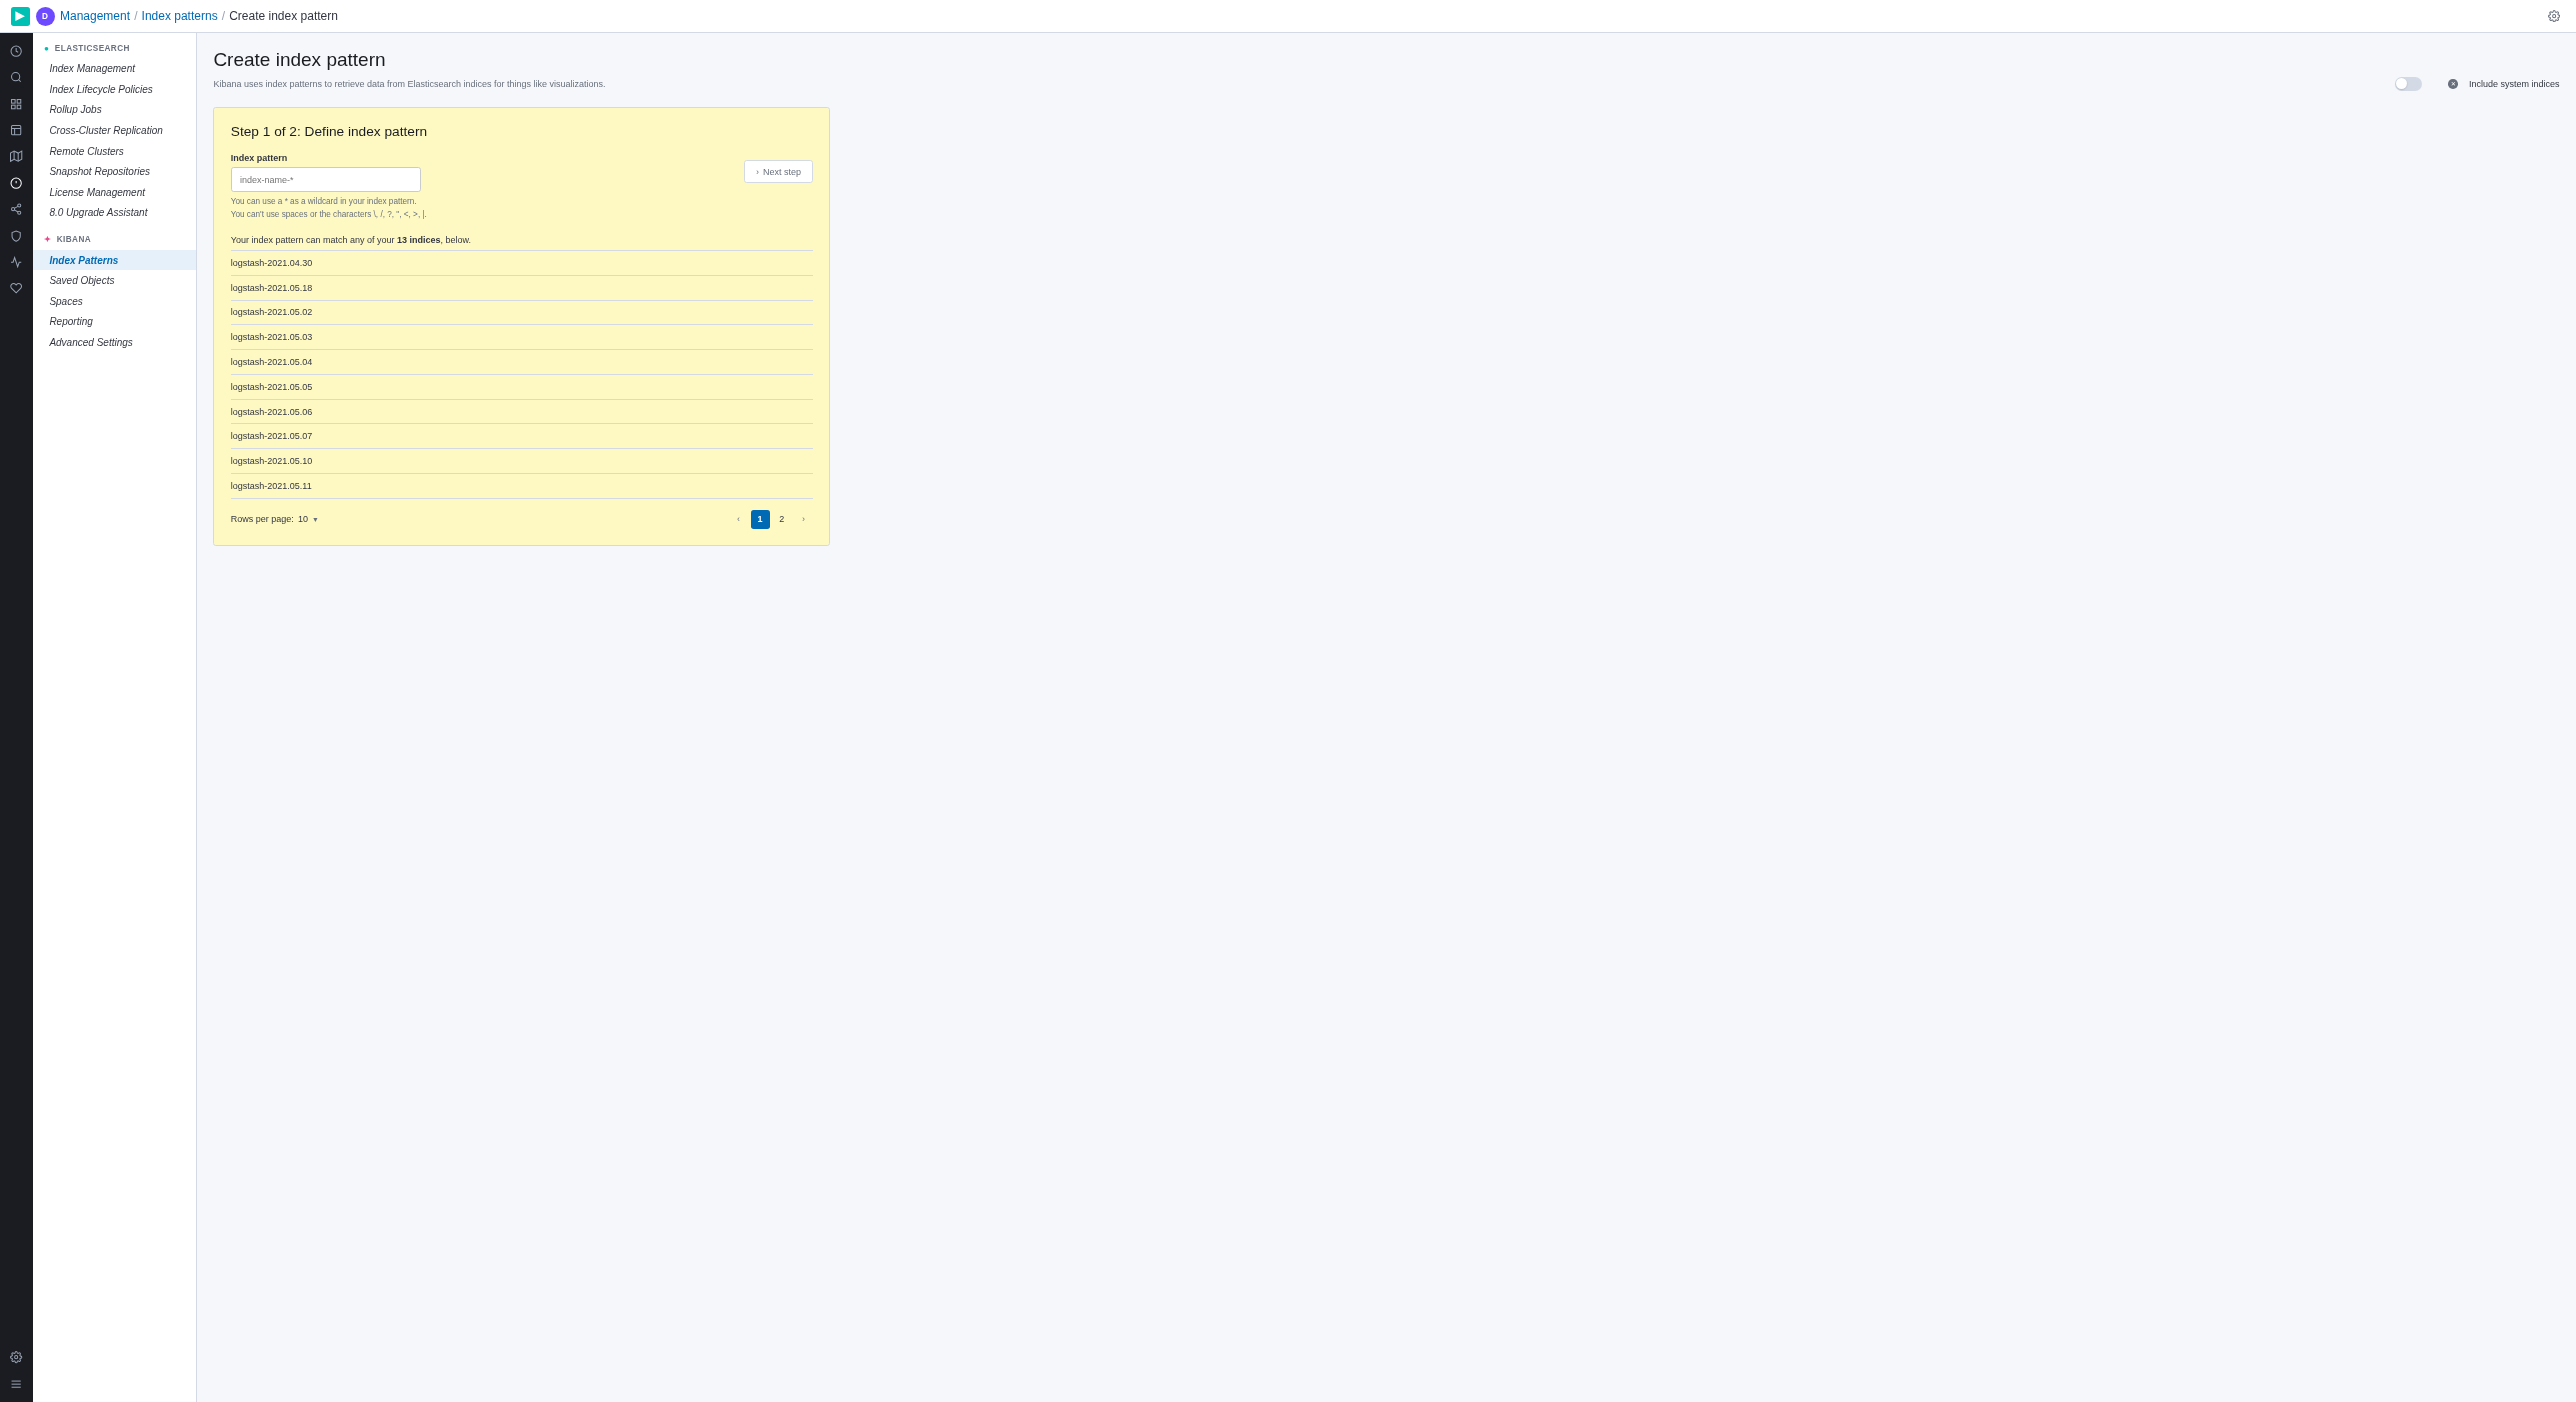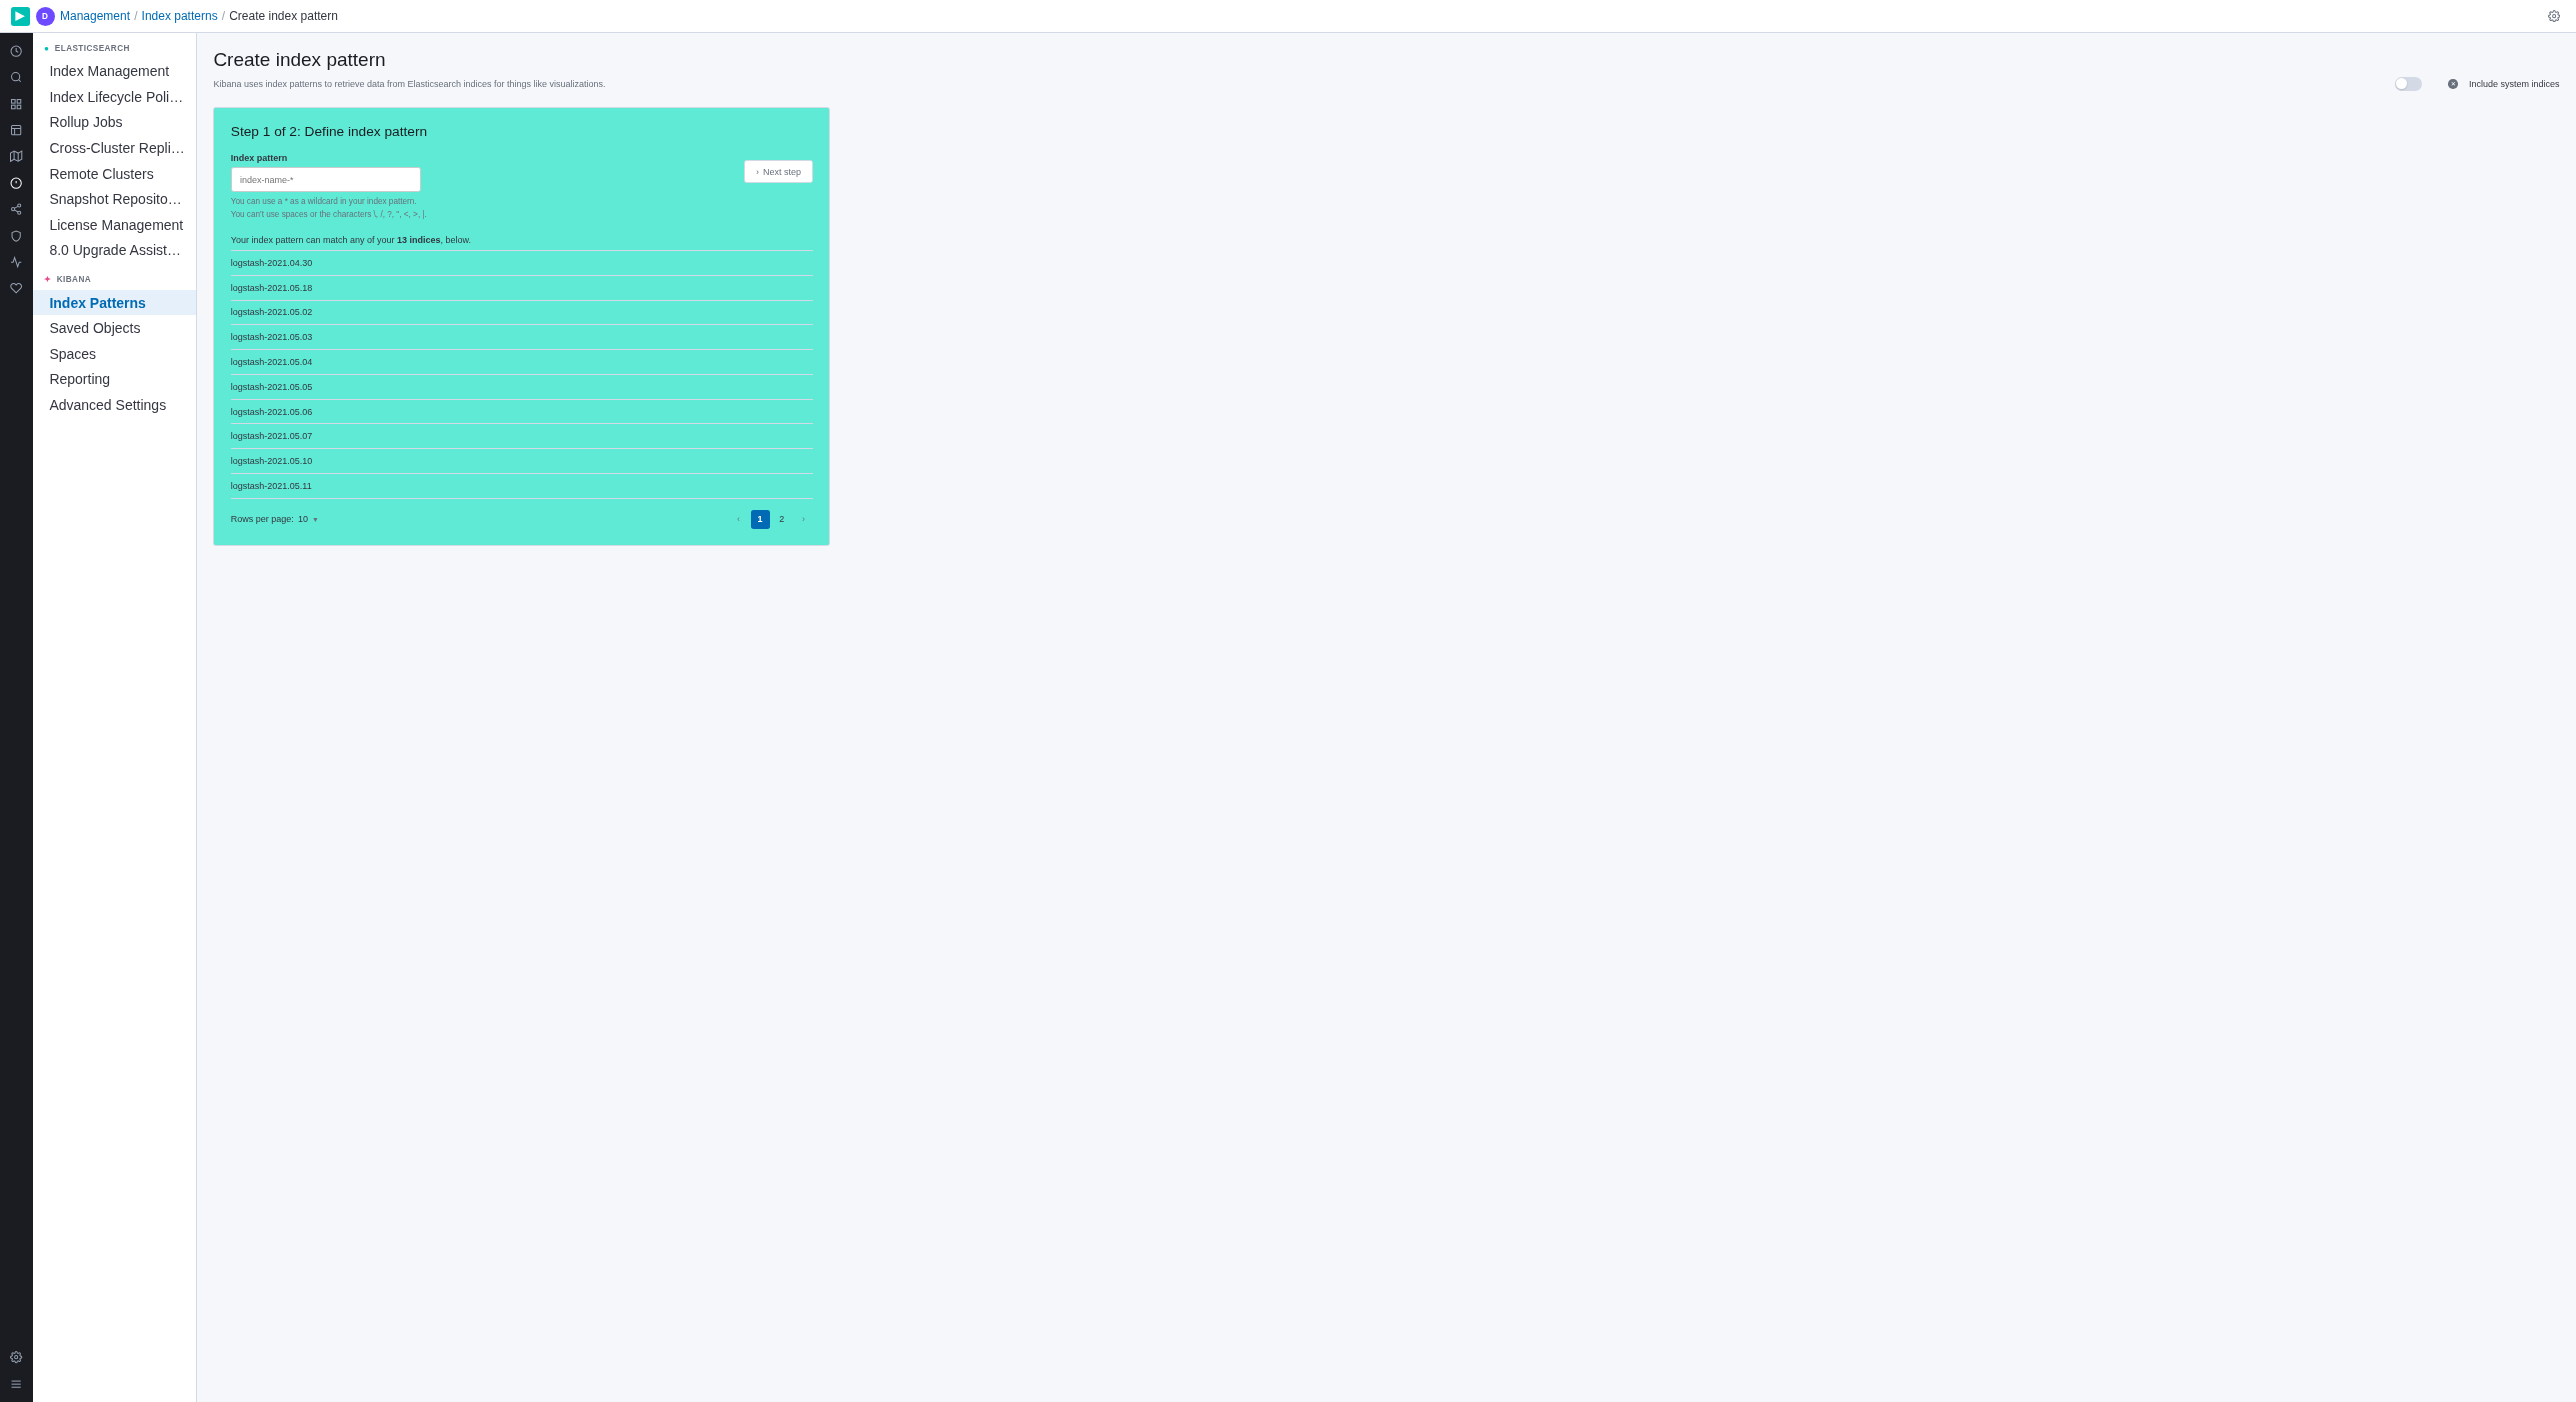--- a/index.html
+++ b/index.html
@@ -21,36 +21,36 @@
 
     
     .nav-icons { width: 33px; background: #1a1c21; display: flex; flex-direction: column; align-items: center; padding: 5.5px 0; gap: 1.4px; flex-shrink: 0; }
     .nav-icon { width: 25px; height: 25px; display: flex; align-items: center; justify-content: center; color: #98a2b3; cursor: pointer; border-radius: 2.7px; font-size: 11px; }
     .nav-icon.active { color: #fff; }
     .nav-icon-spacer { flex: 1; }
 
     
     .sidebar { width: 164px; background: #fff; border-right: 0.7px solid #d3dae6; overflow-y: auto; flex-shrink: 0; padding-bottom: 11px; }
     .sidebar-section-title { font-size: 8.2px; font-weight: 700; color: #69707d; padding: 11px 11px 5.5px; text-transform: uppercase; letter-spacing: 0.05em; display: flex; align-items: center; gap: 5.5px; }
-    .sidebar-item { padding: 4.8px 11px 4.8px 16.4px; font-size: 14px; color: #343741; cursor: pointer; white-space: nowrap; overflow: hidden; text-overflow: ellipsis; }
+    .sidebar-item { padding: 4.8px 11px 4.8px 16.4px; font-size: 10px; color: #343741; cursor: pointer; white-space: nowrap; overflow: hidden; text-overflow: ellipsis; font-style: italic; }
     .sidebar-item.active { color: #006bb4; font-weight: 600; background: #e6f0fa; }
 
     
     .main-content { flex: 1; overflow-y: auto; padding: 16.4px; }
 
     
     .page-title { font-size: 19px; font-weight: 300; color: #1a1c21; margin-bottom: 5.5px; }
     .page-subtitle { font-size: 9px; color: #69707d; margin-bottom: 16.4px; display: flex; align-items: center; justify-content: space-between; }
     .toggle-row { display: flex; align-items: center; gap: 11px; font-size: 9px; color: #343741; }
     .toggle { width: 27.4px; height: 13.7px; background: #d3dae6; border-radius: 6.9px; position: relative; cursor: pointer; display: flex; align-items: center; }
     .toggle-knob { width: 11px; height: 11px; background: white; border-radius: 50%; position: absolute; left: 1.4px; box-shadow: 0 0.7px 2.1px rgba(0,0,0,0.2); }
     .toggle-close { width: 9.6px; height: 9.6px; background: #69707d; border-radius: 50%; display: flex; align-items: center; justify-content: center; color: white; font-size: 6.2px; margin-left: 15px; cursor: pointer; }
 
     
-    .card { background: #5eead4; border: 0.7px solid #d3dae6; border-radius: 2.7px; padding: 16.4px; max-width: 617px; }
+    .card { background: #fef9c3; border: 0.7px solid #d3dae6; border-radius: 2.7px; padding: 16.4px; max-width: 617px; }
     .step-title { font-size: 13.7px; font-weight: 500; color: #1a1c21; margin-bottom: 13.7px; }
 
     
     .form-label { font-size: 9px; font-weight: 600; color: #343741; margin-bottom: 4.1px; }
     .form-input { width: 190px; height: 25px; border: 0.7px solid #c9cbcd; border-radius: 2.7px; padding: 0 8.2px; font-size: 9px; color: #343741; outline: none; }
     .form-hint { font-size: 8.2px; color: #69707d; margin-top: 4.1px; line-height: 1.5; }
 
     .next-step-btn { display: flex; align-items: center; gap: 4.1px; padding: 5.5px 11px; background: #fff; border: 0.7px solid #d3dae6; border-radius: 2.7px; font-size: 9px; color: #69707d; cursor: pointer; float: right; margin-top: -6.9px; }
 
     

